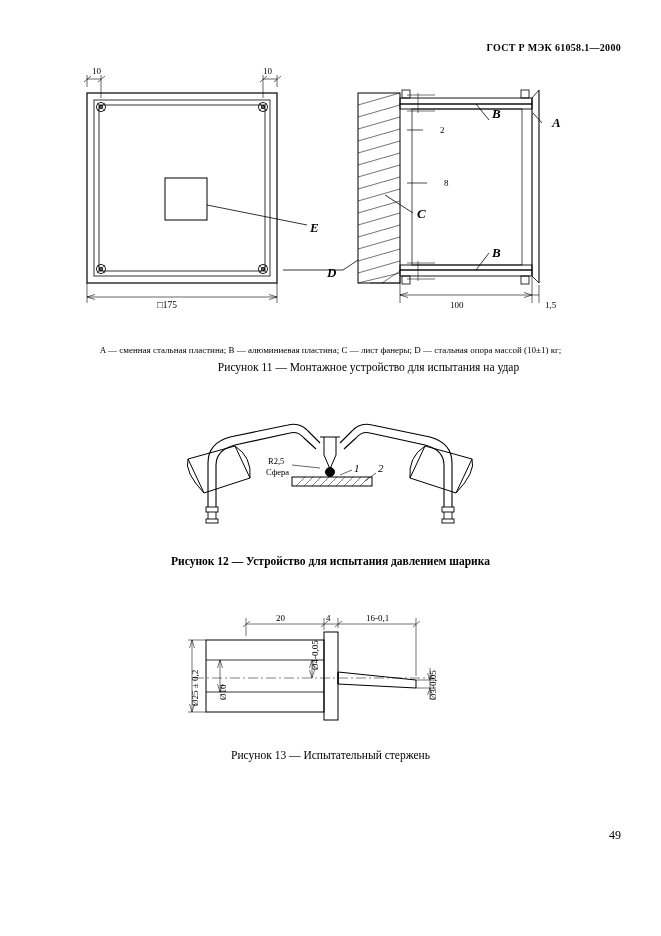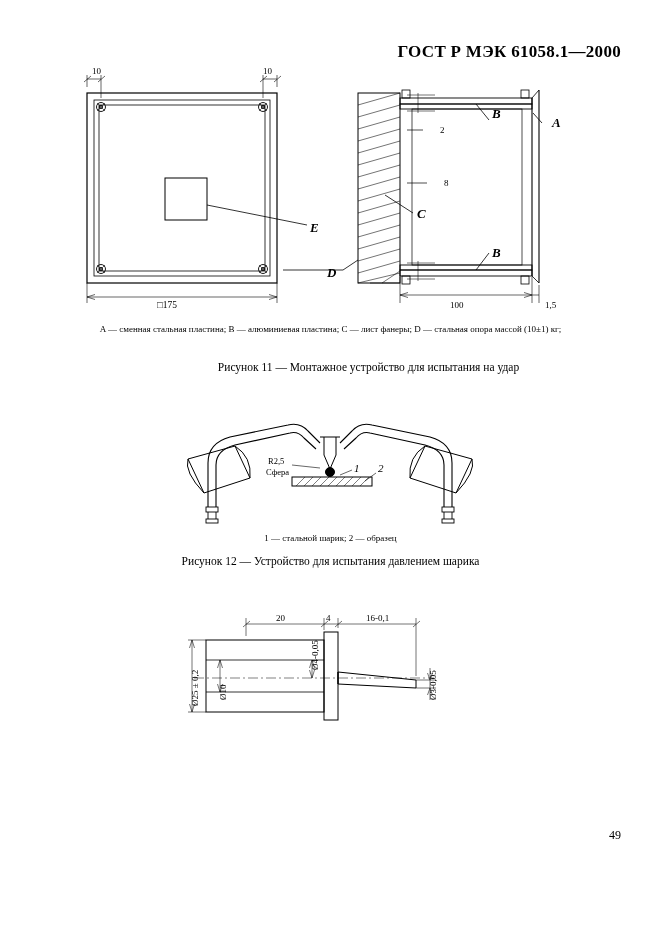--- a/index.html
+++ b/index.html
@@ -20,21 +20,21 @@
     left: 0; top: 0;
     width: 661px;
     height: 936px;
   }
   .hdr {
     position: absolute;
     right: 40px;
     top: 42px;
     font-family: "Liberation Serif", serif;
     font-weight: bold;
-    font-size: 17px;
+    font-size: 10px;
     letter-spacing: 0.3px;
     white-space: nowrap;
   }
   .pageno {
     position: absolute;
     right: 40px;
     top: 828px;
     font-size: 12px;
     margin-left: 20px;
   }
@@ -210,21 +210,21 @@
         <text x="255" y="167">E</text>
         <text x="497" y="62">A</text>
         <text x="437" y="53">B</text>
         <text x="437" y="192">B</text>
         <text x="362" y="153">C</text>
         <text x="272" y="212">D</text>
       </g>
     </svg>
   </div>
 
-  <div class="legend" style="top:323px;">
+  <div class="legend" style="top:344px;">
     <div>A — сменная стальная пластина;  B — алюминиевая пластина;  C — лист фанеры;  D — стальная опора массой (10±1) кг;</div>
   </div>
 
   <div class="caption" style="top:361px;margin-left:38px;">Рисунок 11 — Монтажное устройство для испытания на удар</div>
 
   <div class="fig" style="left:180px; top:415px;">
     <svg width="300" height="115" viewBox="0 0 300 115">
       <g stroke="#000" fill="none" stroke-width="1">
 
         <path d="M28 92 L28 48 Q28 28 50 22 L108 10 Q120 7 128 16 L140 28" stroke-width="1.1"></path>
@@ -283,25 +283,22 @@
         <text x="88" y="49">R2,5</text>
         <text x="86" y="60">Сфера</text>
       </g>
       <g fill="#000" font-size="11" font-style="italic">
         <text x="174" y="57">1</text>
         <text x="198" y="57">2</text>
       </g>
     </svg>
   </div>
 
-  <div class="legend" style="top:532px;">
-    <div>1 — стальной шарик;  2 — образец</div>
-  </div>
-
-  <div class="caption" style="top:555px;">Рисунок 12 — Устройство для испытания давлением шарика</div>
+
+  <div class="caption" style="top:555px;font-weight:bold;">Рисунок 12 — Устройство для испытания давлением шарика</div>
 
   <div class="fig" style="left:184px; top:612px;">
     <svg width="280" height="130" viewBox="0 0 280 130">
       <g stroke="#000" fill="none" stroke-width="1">
 
         <rect x="22" y="28" width="118" height="72" stroke-width="1"></rect>
 
         <line x1="22" y1="48" x2="140" y2="48" stroke-width="0.8"></line>
         <line x1="22" y1="80" x2="140" y2="80" stroke-width="0.8"></line>
 
@@ -370,16 +367,17 @@
       </g>
       <g fill="#000" font-size="9">
         <text transform="translate(14,94) rotate(-90)">Ø25 ± 0,2</text>
         <text transform="translate(42,88) rotate(-90)">Ø10</text>
         <text transform="translate(134,58) rotate(-90)">Ø4-0,05</text>
         <text transform="translate(252,88) rotate(-90)">Ø3-0,05</text>
       </g>
     </svg>
   </div>
 
+  <div class="caption" style="top:749px;">Рисунок 13 — Испытательный стержень</div>
 
   <div class="pageno">49</div>
 
 </div>
 
 </body></html>

